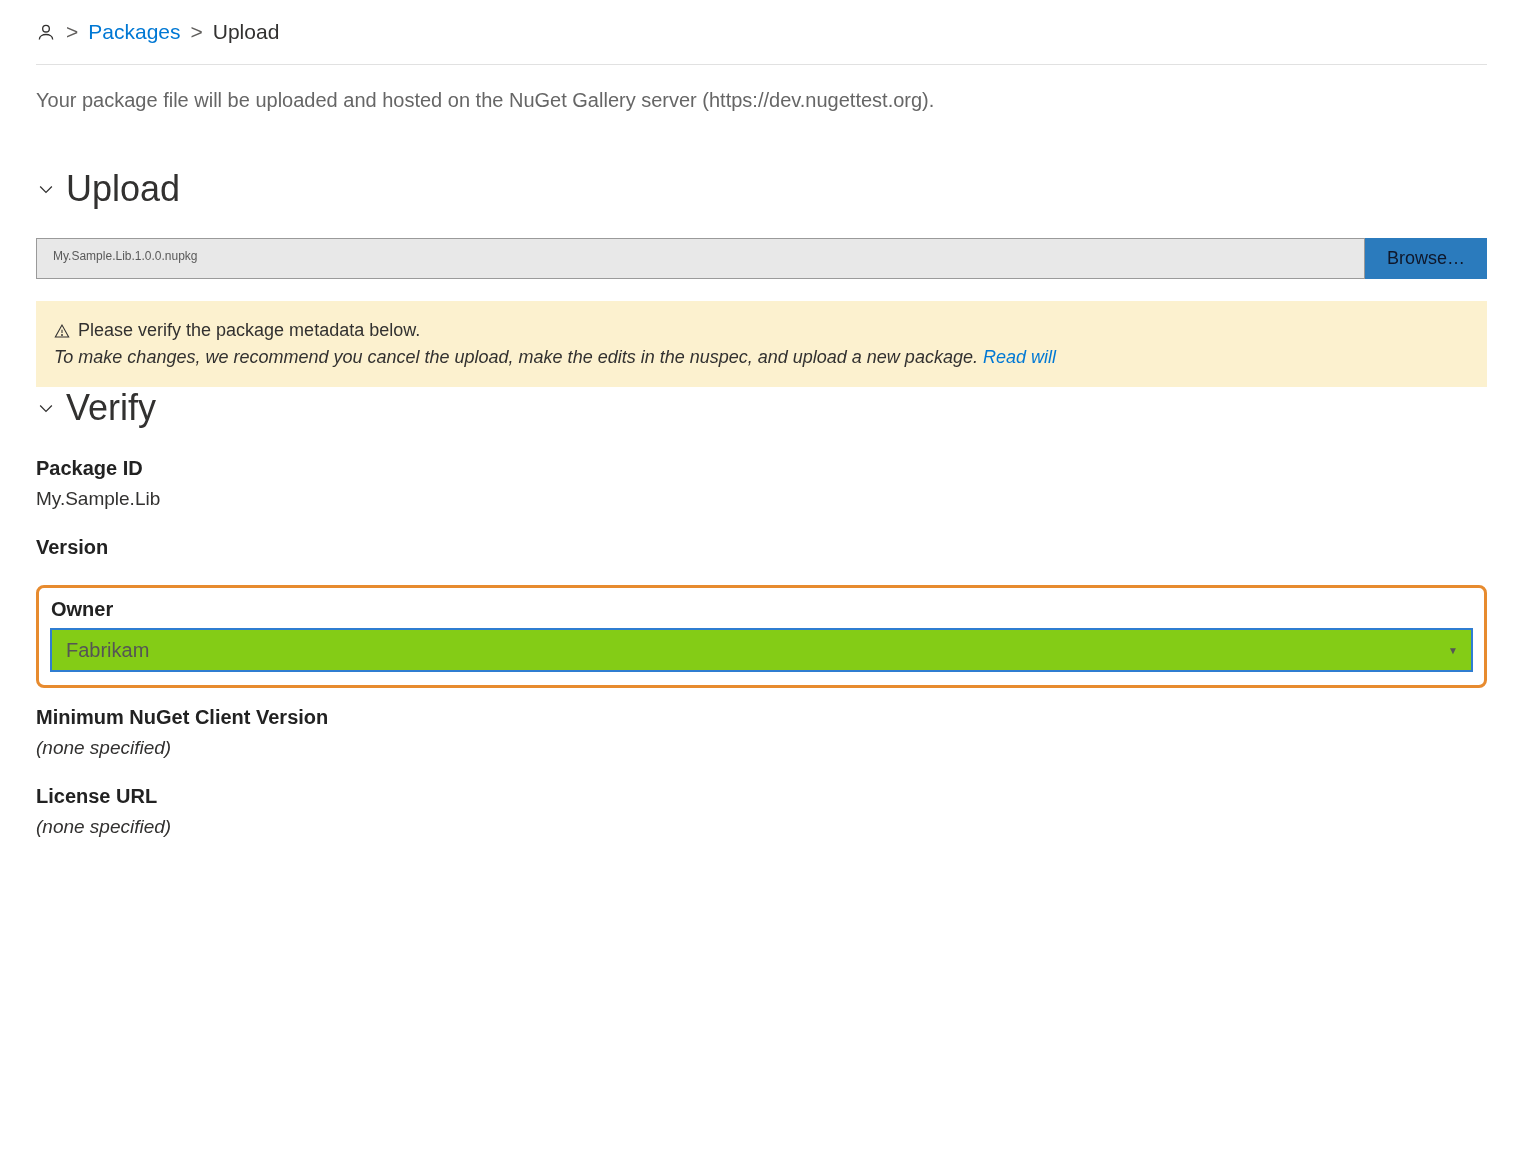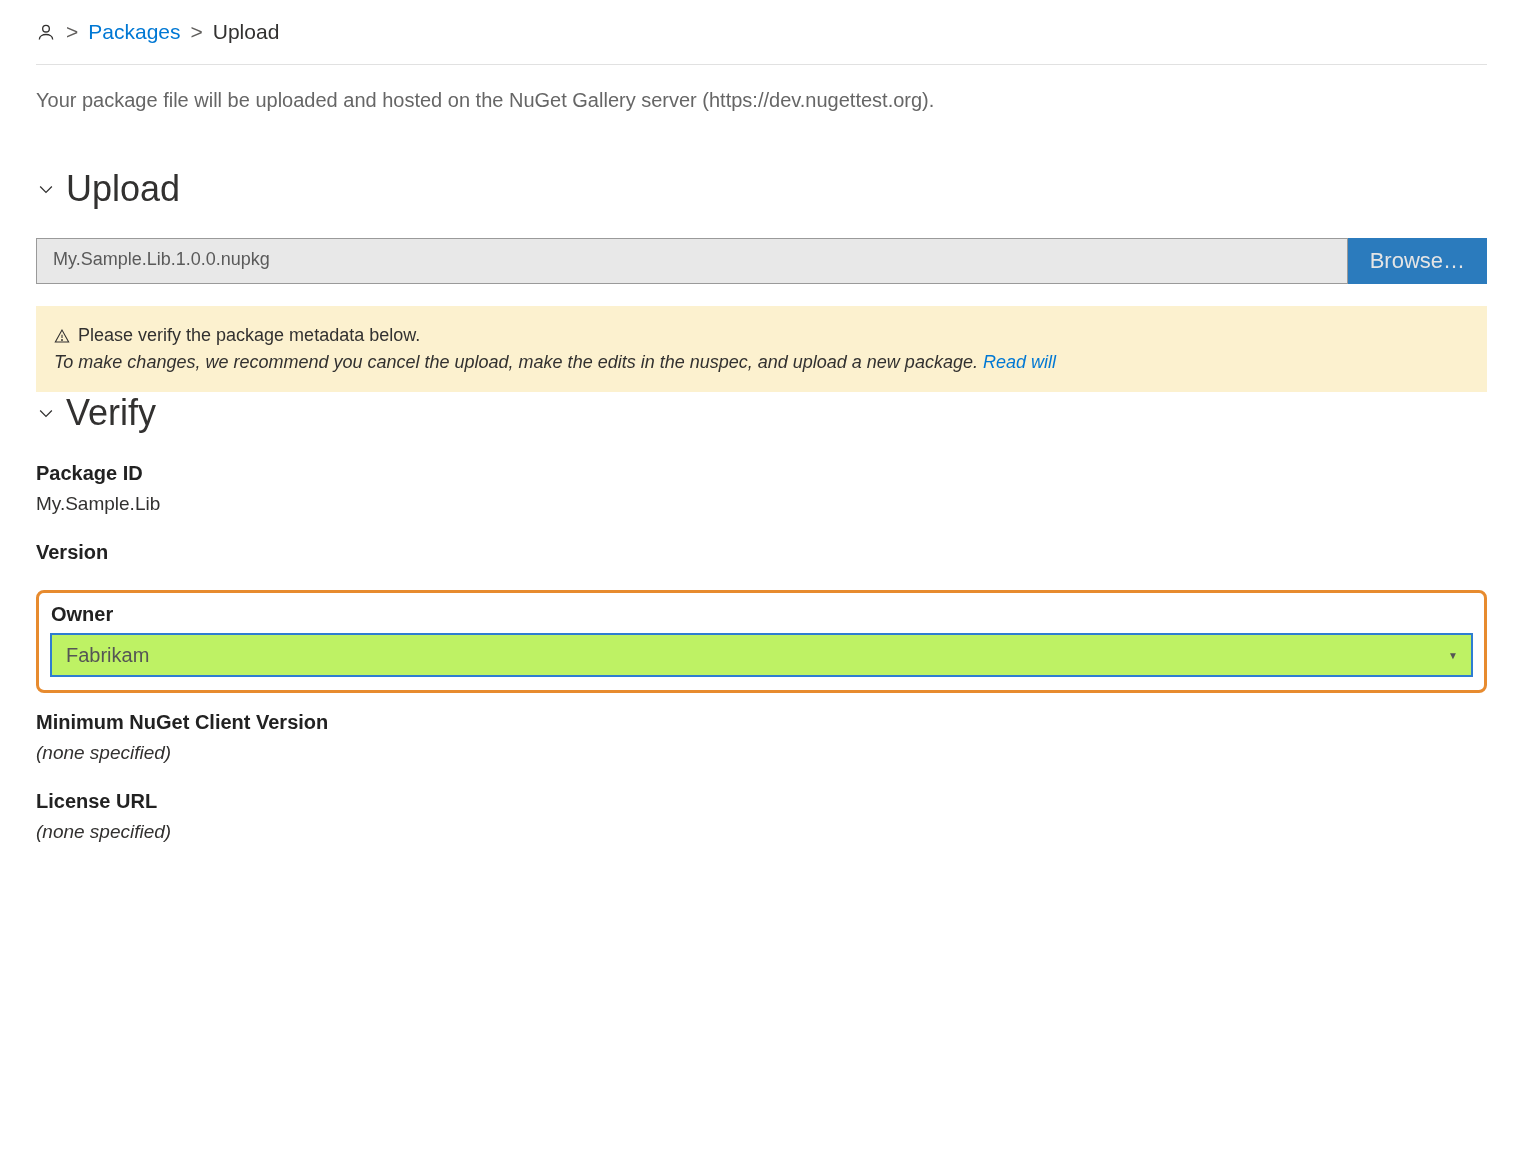--- a/index.html
+++ b/index.html
@@ -64,28 +64,28 @@
       display: flex;
       align-items: stretch;
       margin-bottom: 22px;
     }
     .filename-box {
       flex: 1;
       background: #e8e8e8;
       border: 1px solid #9a9a9a;
       padding: 10px 16px;
       color: #5a5a5a;
-      font-size: 18px;
+      font-size: 12px;
     }
     .browse-btn {
       background: #2b7bbd;
-      color: #e5e5e5;
+      color: #0f172a;
       border: none;
       padding: 10px 22px;
-      font-size: 22px;
+      font-size: 18px;
       cursor: pointer;
     }
     .alert {
       background: #fcf1cf;
       padding: 16px 18px;
       font-size: 18px;
       color: #323130;
       line-height: 1.5;
     }
     .alert-row1 {
@@ -136,21 +136,21 @@
     .select-wrap {
       position: relative;
     }
     .owner-select {
       width: 100%;
       border: 1px solid #2f7dd1;
       box-shadow: 0 0 0 1px #2f7dd1;
       padding: 9px 30px 9px 14px;
       font-size: 20px;
       color: #555;
-      background: #bef264;
+      background: #84cc16;
       appearance: none;
       -webkit-appearance: none;
       cursor: pointer;
     }
     .select-caret {
       position: absolute;
       right: 14px;
       top: 50%;
       transform: translateY(-50%);
       pointer-events: none;

